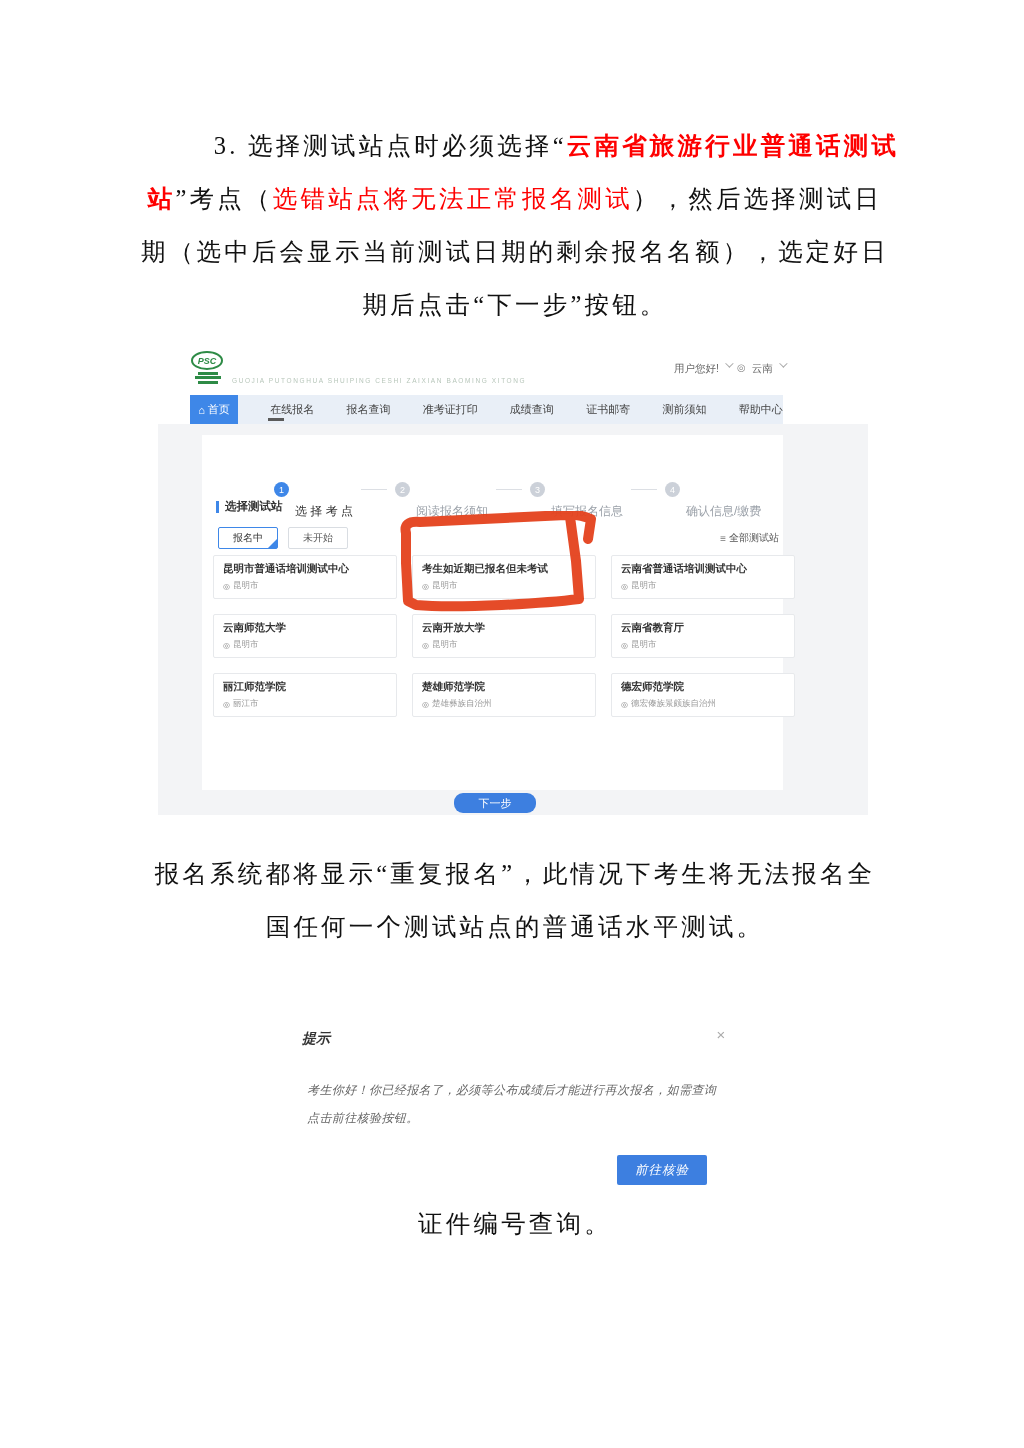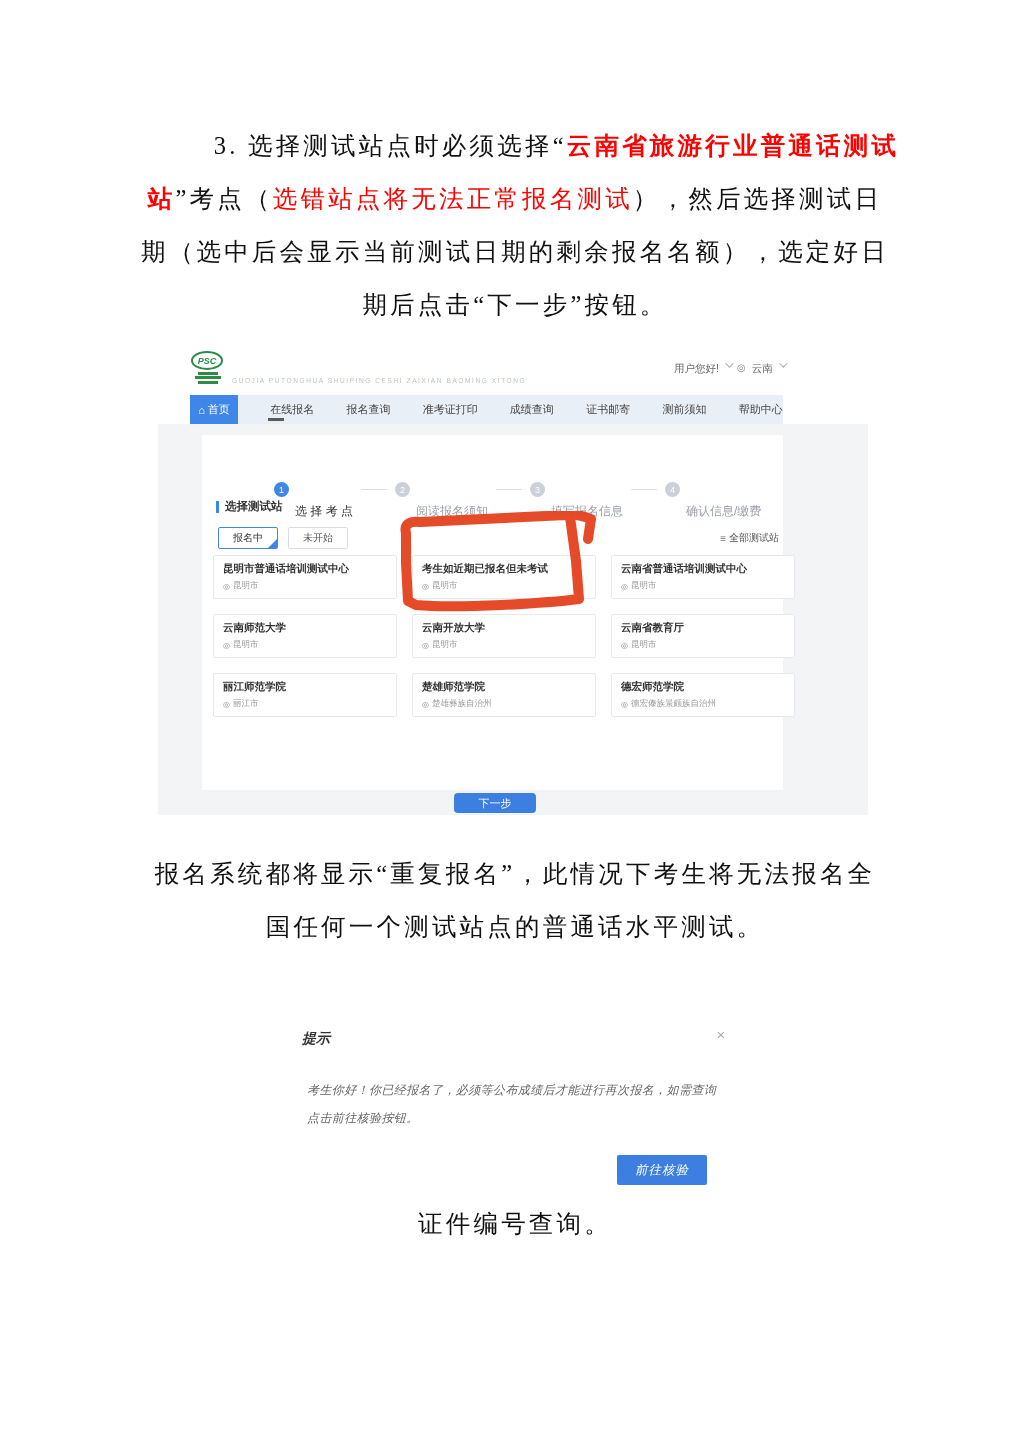--- a/index.html
+++ b/index.html
@@ -109,21 +109,21 @@
   .card {
     height:44px; background:#fff; border:1px solid #e7e9ec; border-radius:2px;
     padding:6px 9px; overflow:hidden;
   }
   .card-name { font-size:10.5px; font-weight:bold; color:#333; white-space:nowrap; overflow:hidden; }
   .card-city { margin-top:4px; font-size:8.5px; color:#999; display:flex; align-items:center; gap:3px; white-space:nowrap; }
   .card-city .pin { font-size:8px; }
 
   .next-btn {
     position:absolute; left:296px; top:448px; width:82px; height:20px;
-    background:#3d7fe0; color:#fff; font-size:11px; border-radius:4px;
+    background:#3d7fe0; color:#fff; font-size:11px; border-radius:9px;
     display:flex; align-items:center; justify-content:center;
   }
   .annotation { position:absolute; left:240px; top:166px; width:204px; height:104px; pointer-events:none; }
 
   
   .shot2 { position:absolute; left:285px; top:1018px; width:450px; height:172px; background:#fff;font-style:italic; }
   .dlg-title { position:absolute; left:17px; top:12px; font-size:14px; font-weight:bold; color:#333; }
   .dlg-close { position:absolute; right:10px; top:8px; font-size:15px; color:#aaa; }
   .dlg-body { position:absolute; left:22px; top:58px; width:410px; font-size:12px; color:#666; letter-spacing:0.4px; }
   .dlg-body .bline { height:28px; line-height:28px; white-space:nowrap; }

